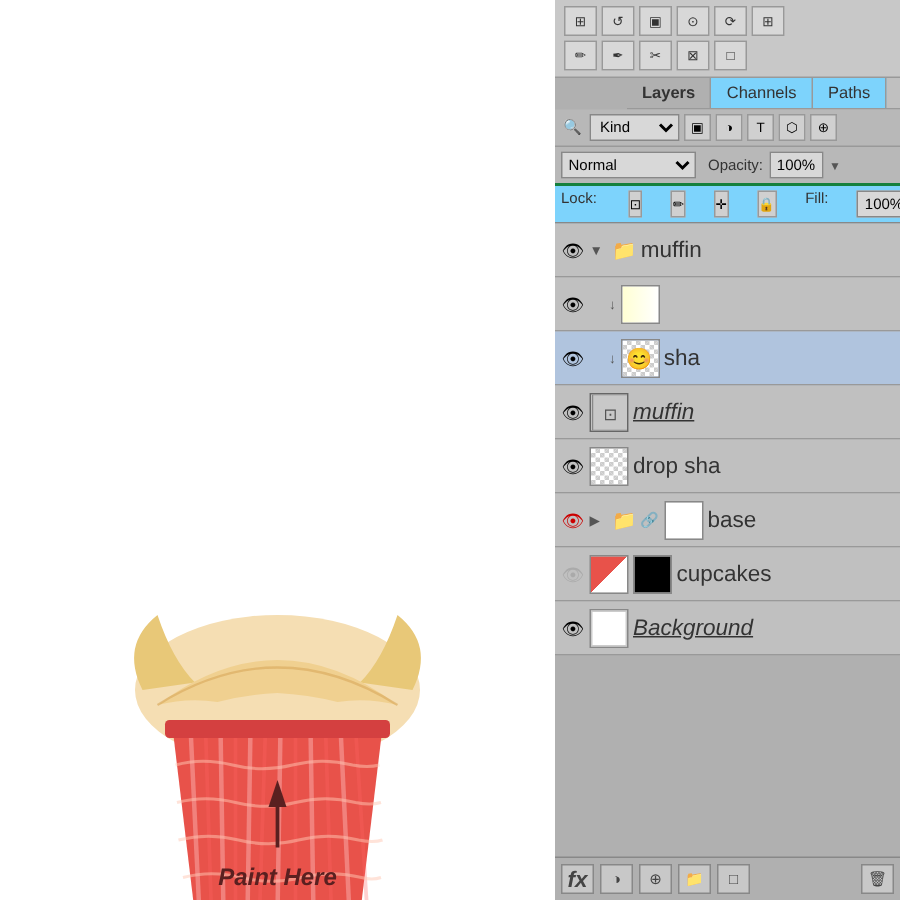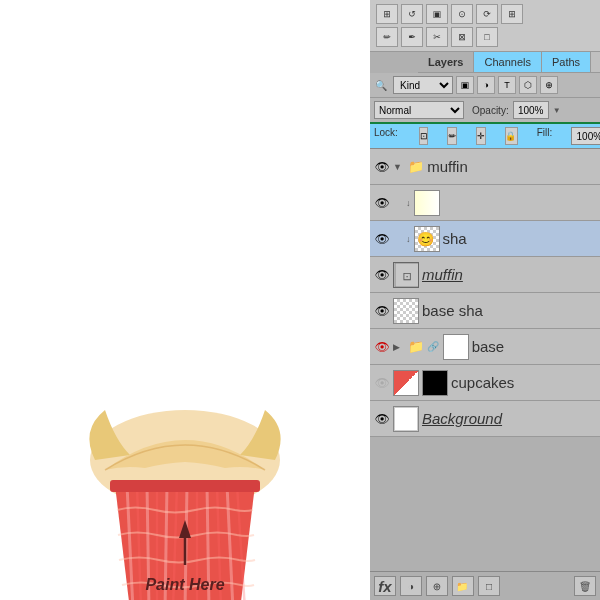--- a/index.html
+++ b/index.html
@@ -505,21 +505,21 @@
           </svg>
       </div>
       <span class="layer-name italic">muffin</span>
     </div>
 
     <div class="layer-item">
       <span class="eye-icon">👁</span>
       <div class="layer-thumb">
         <div class="thumb-checker"></div>
       </div>
-      <span class="layer-name">base sha</span>
+      <span class="layer-name">drop sha</span>
     </div>
 
     <div class="layer-item">
       <span class="eye-icon red">👁</span>
       <span class="expand-arrow">▶</span>
       <span class="folder-icon">📁</span>
       <span class="chain-icon">🔗</span>
       <div class="layer-thumb">
         <div style="background:#fff; width:100%; height:100%;"></div>
       </div>

